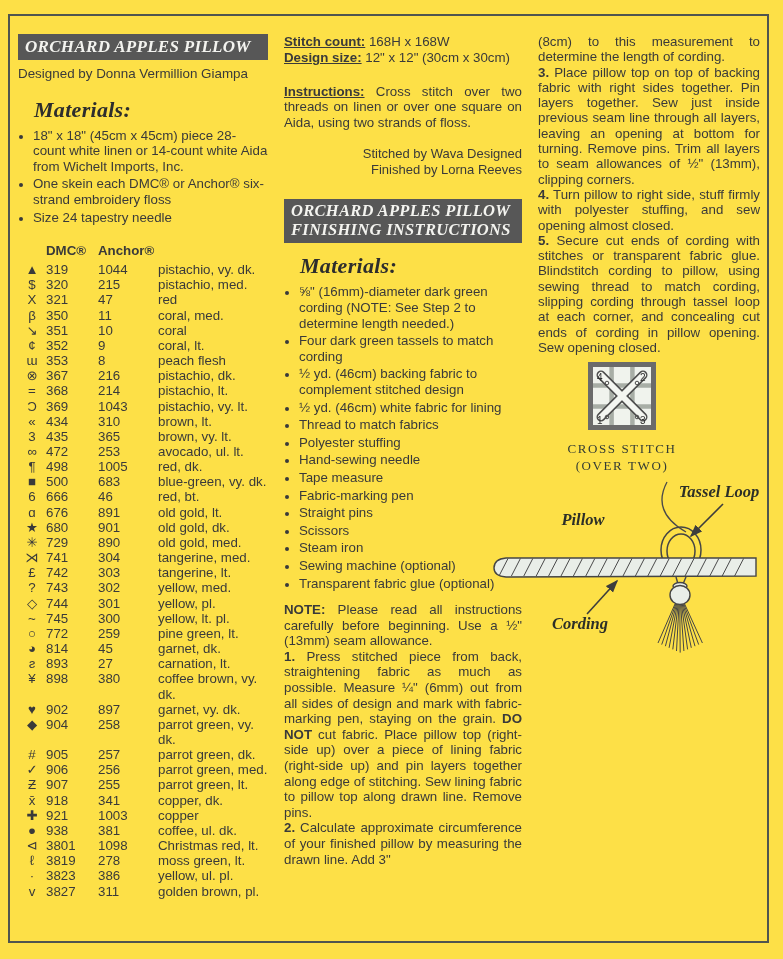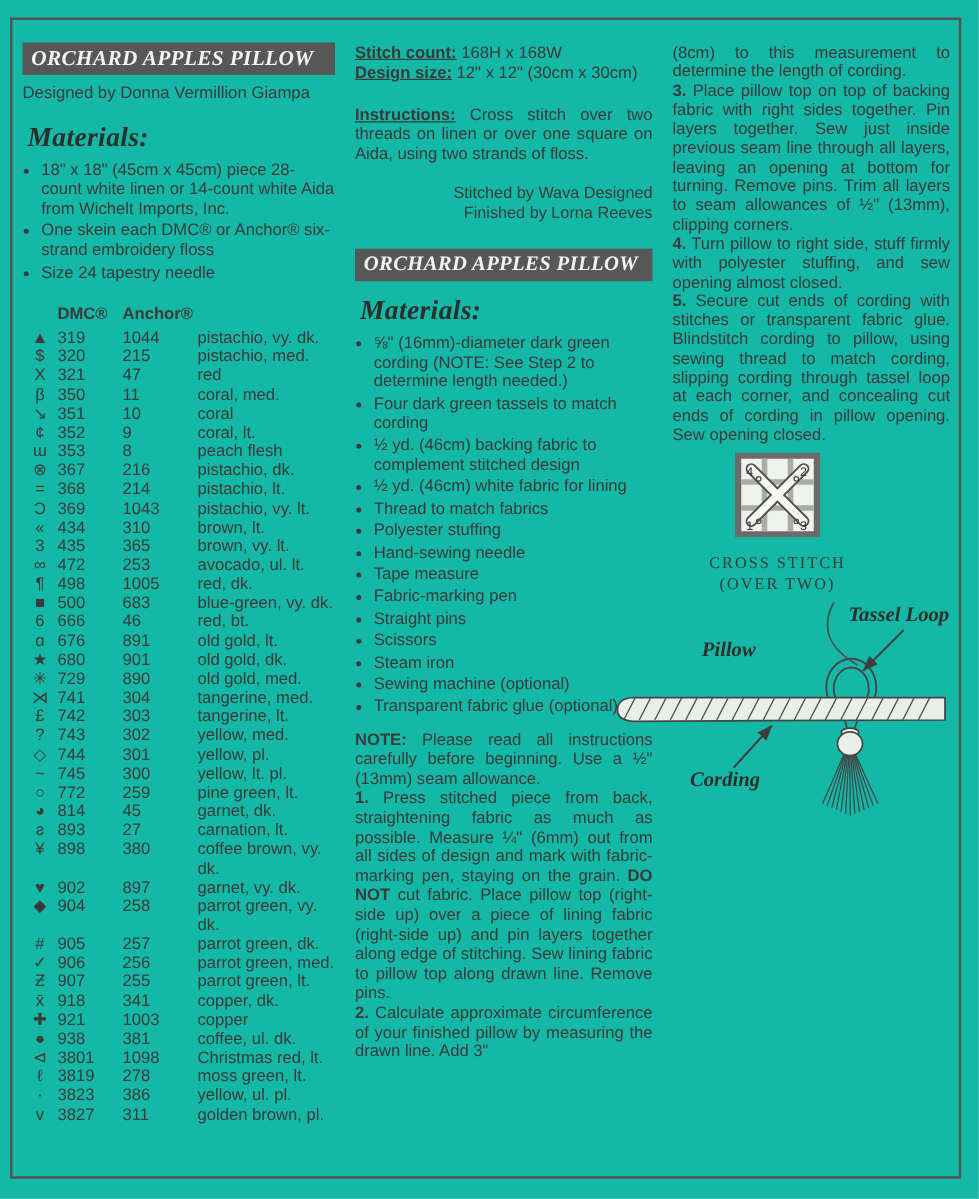--- a/index.html
+++ b/index.html
@@ -1,29 +1,29 @@
 <!DOCTYPE html>
 <html><head>
 <meta charset="utf-8">
 <style>
   html,body{margin:0;padding:0;}
   body{background:#e4eae3;font-family:"Liberation Sans",sans-serif;color:#3a3a3a;}
-  .page{position:relative;width:783px;height:959px;background:#14b8a6;overflow:hidden;}
+  .page{position:relative;width:783px;height:959px;background:#fde047;overflow:hidden;}
   .frame{position:absolute;left:8px;top:14px;width:757px;height:925px;border:2px solid #4f554f;}
   .content{position:absolute;left:18px;top:34px;width:742px;display:flex;gap:16px;}
   .col-left{flex:0 0 250px;width:250px;}
   .col-mid{flex:0 0 238px;width:238px;}
   .col-right{flex:0 0 222px;width:222px;}
 
   .section-bar{background:#575757;color:#f3f3ef;font-family:"Liberation Serif",serif;
     font-weight:bold;font-style:italic;font-size:17px;line-height:1.12;
     padding:3px 6px 4px 7px;letter-spacing:.3px;}
   .byline{font-size:13.4px;margin-top:6px;line-height:1.16;}
   .h-materials{font-family:"Liberation Serif",serif;font-weight:bold;font-style:italic;
-    font-size:22px;color:#2d2d2d;margin:15px 0 5px 4px;letter-spacing:.3px;}
+    font-size:22px;color:#2d2d2d;margin:15px 0 5px 16px;letter-spacing:.3px;}
 
   ul.mats{list-style:disc outside;margin:0;padding:0 0 0 15px;font-size:13.3px;line-height:15.6px;}
   ul.mats li{margin:0 0 2px 0;}
   ul.mats li::marker{color:#3a3a3a;font-size:12px;}
 
   .floss{margin-top:18px;font-size:13.3px;}
   .floss-head{display:grid;grid-template-columns:28px 52px 60px 1fr;font-weight:bold;margin:0 0 4px 0;}
   .floss-row{display:grid;grid-template-columns:28px 52px 60px 1fr;line-height:15.15px;}
   .floss-row .sym{text-align:center;}
 
@@ -328,20 +328,21 @@
         <span>Cross stitch over two threads on linen or over one square on Aida, using two strands of floss.</span>
       </div>
 
       <div class="credits">
         <span>Stitched by Wava Designed</span><br>
         <span>Finished by Lorna Reeves</span>
       </div>
 
       <div class="section-bar fin-bar">
         <span>ORCHARD APPLES PILLOW</span><br>
+        <span>FINISHING INSTRUCTIONS</span>
       </div>
 
       <div class="h-materials" style="margin-top:10px;">Materials:</div>
       <ul class="mats" id="mid-materials">
           <li>⅝" (16mm)-diameter dark green cording (NOTE: See Step 2 to determine length needed.)</li>
           <li>Four dark green tassels to match cording</li>
           <li>½ yd. (46cm) backing fabric to complement stitched design</li>
           <li>½ yd. (46cm) white fabric for lining</li>
           <li>Thread to match fabrics</li>
           <li>Polyester stuffing</li>

